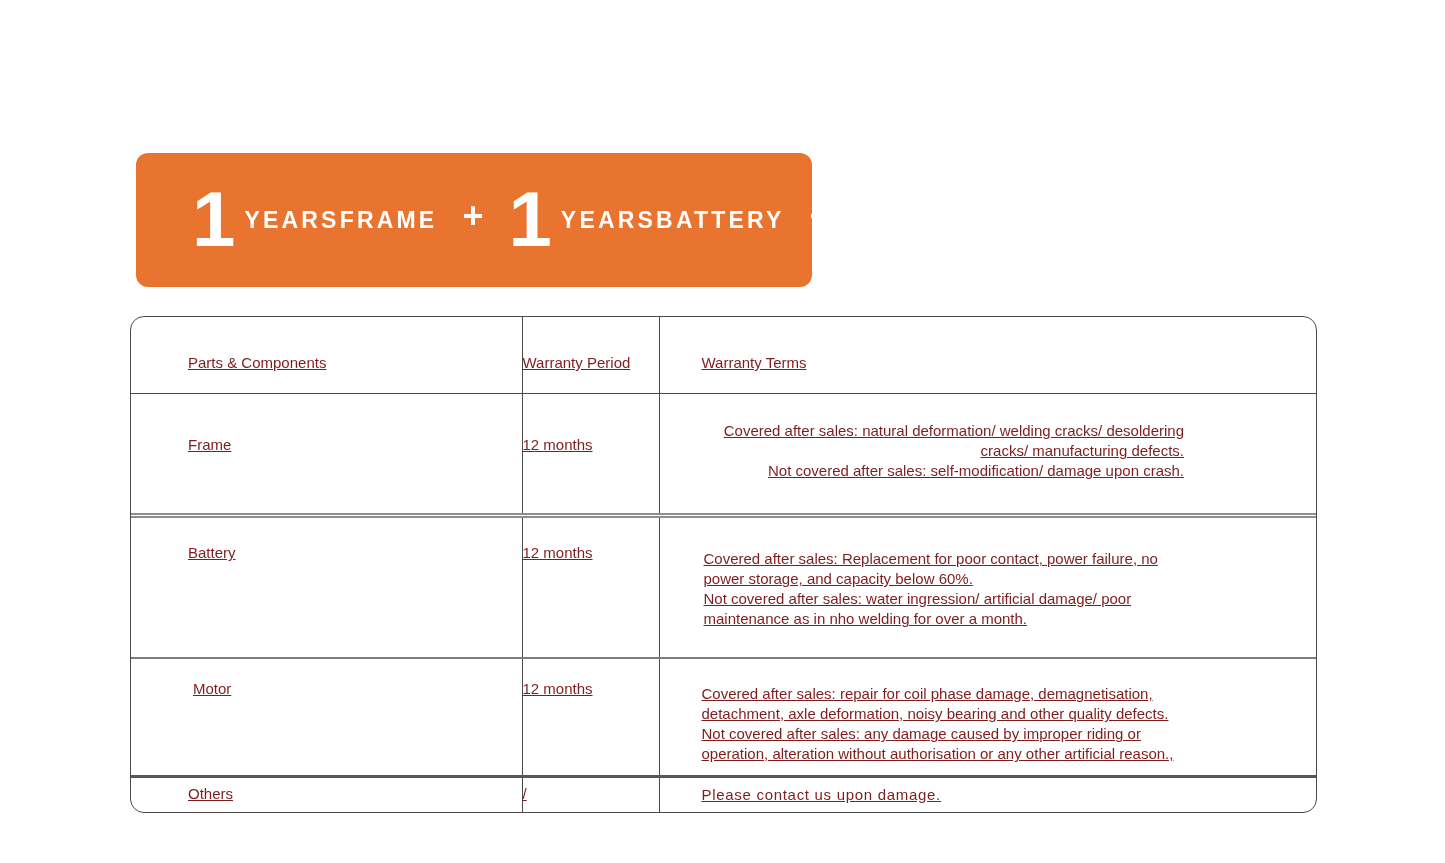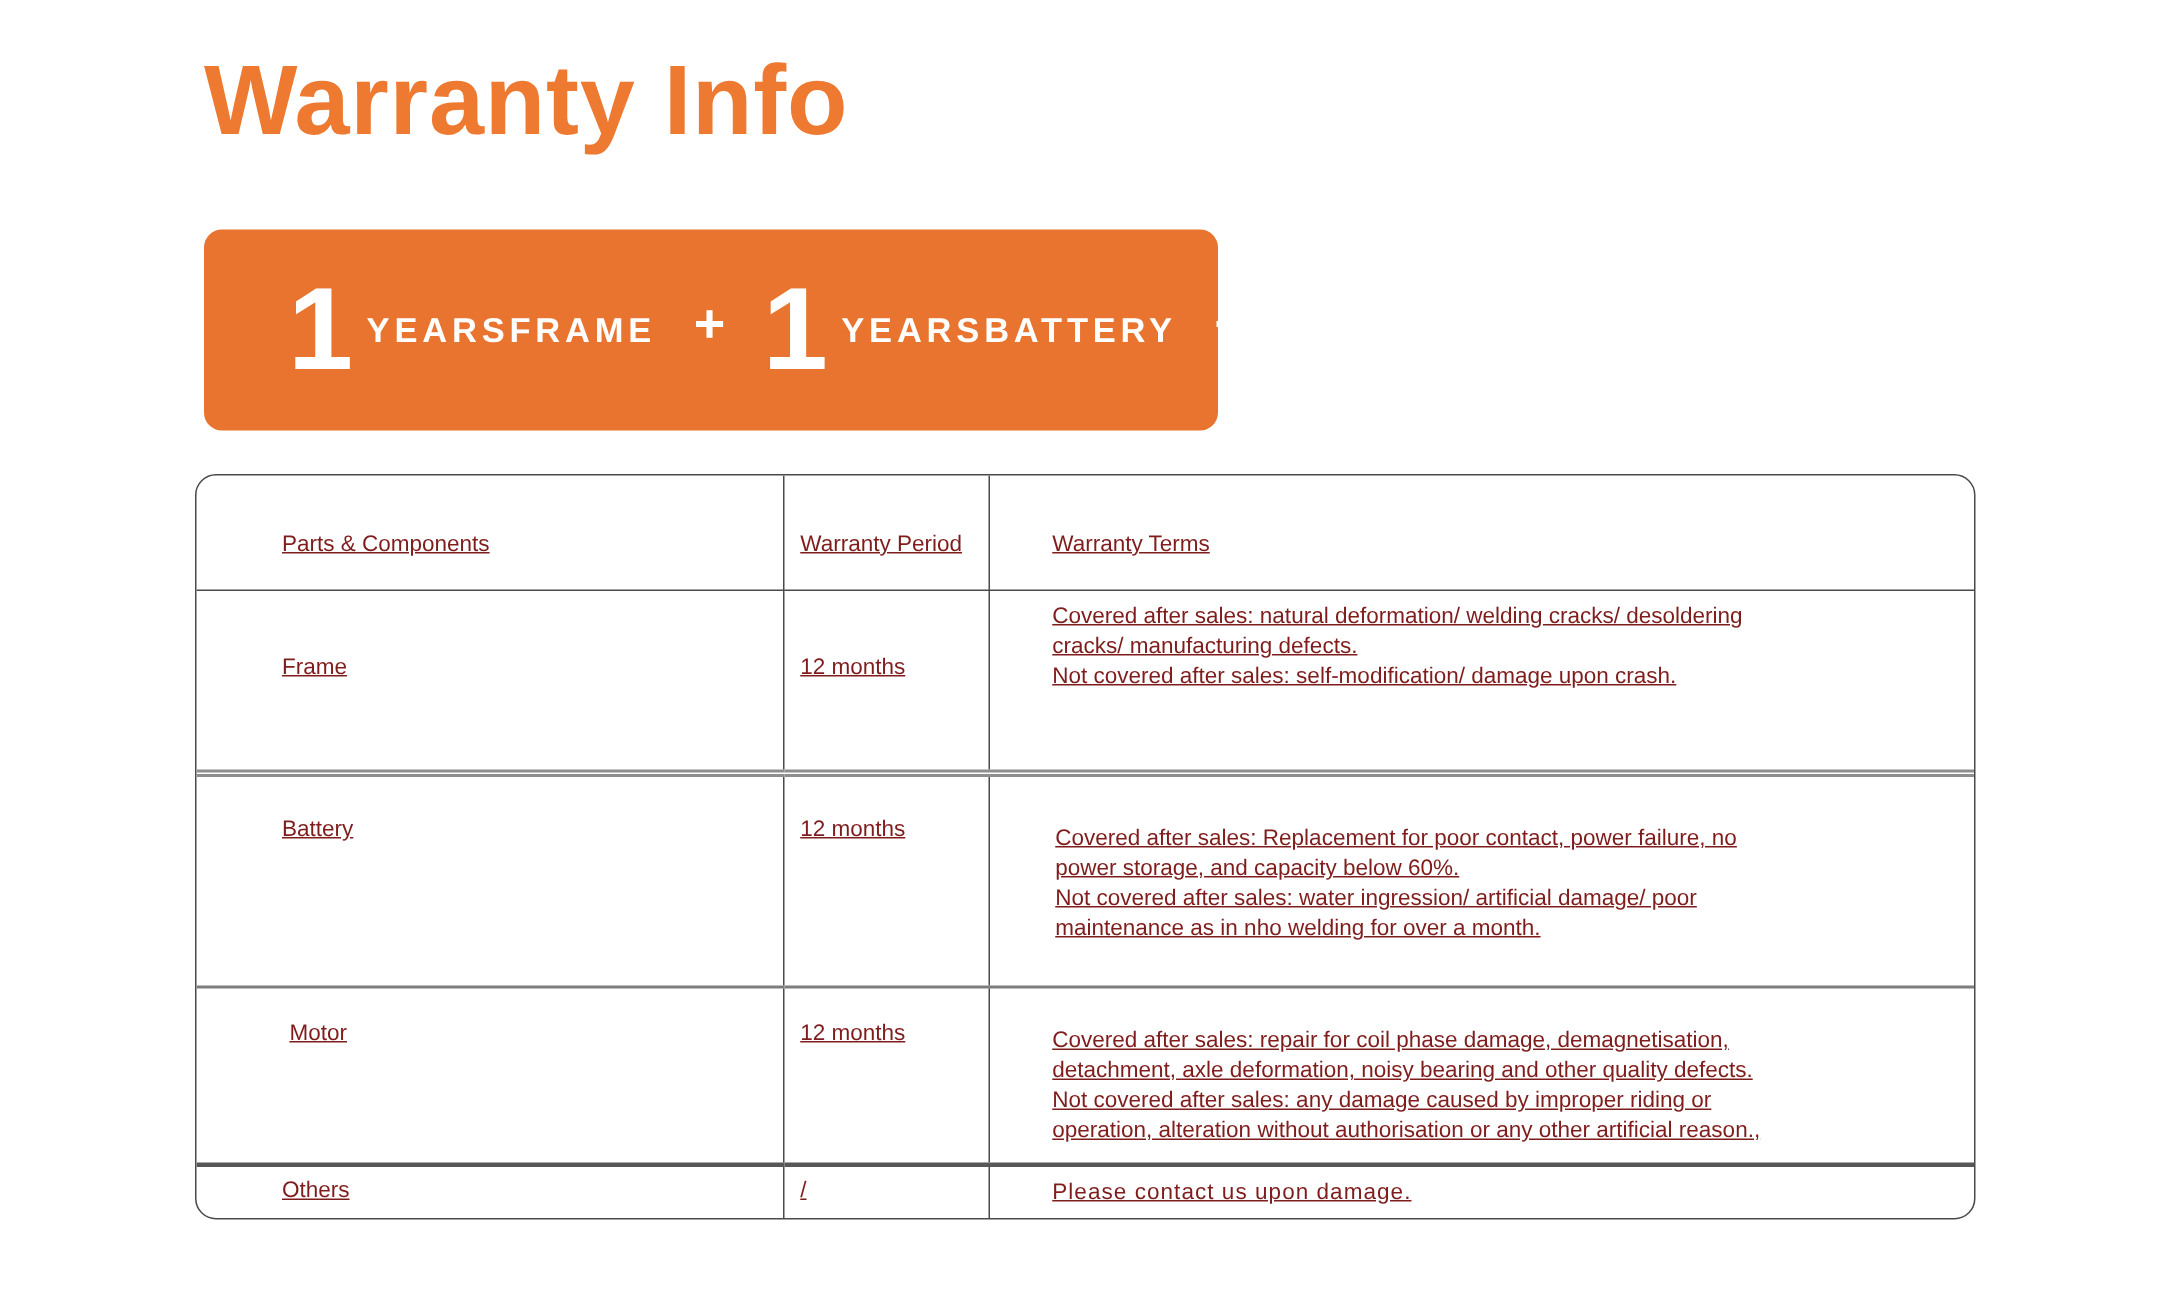--- a/index.html
+++ b/index.html
@@ -87,40 +87,39 @@
   td { vertical-align: top; padding: 0; }
   td.c1, td.c2 { border-right: 1px solid #4a4a4a; }
 
   tr.r-header td { border-bottom: 1px solid #4a4a4a; height: 75px; padding-top: 37px; }
   tr.r-frame  td { border-bottom: 5px double #8e8e8e; height: 119px; }
   tr.r-battery td { border-bottom: 2px solid #7d7d7d; height: 139px; }
   tr.r-motor  td { border-bottom: 3px solid #575757; height: 115px; }
   tr.r-others td { height: 35px; padding-top: 7px; }
 
   .cell-part   { padding-left: 57px; }
-  .cell-period { padding-left: 11px; }
+  .cell-period { }
   .cell-terms  { padding-left: 42px; padding-right: 132px; margin-left: 36px; }
 
   tr.r-frame   .cell-part, tr.r-frame   .cell-period { padding-top: 42px; }
-  tr.r-frame   .cell-terms { padding-top: 7px; }
+  tr.r-frame   .cell-terms { padding-top: 27px; text-align: right; }
   tr.r-battery .cell-part, tr.r-battery .cell-period { padding-top: 26px; }
   tr.r-battery .cell-terms { padding-top: 31px; padding-left: 44px; }
   tr.r-motor   .cell-part, tr.r-motor   .cell-period { padding-top: 21px; }
   tr.r-motor   .cell-terms { padding-top: 25px; }
   tr.r-motor   .cell-part { padding-left: 62px; }
 
   .cell-terms p { margin: 0; line-height: 20px; }
   tr.r-others .cell-terms p { letter-spacing: 0.7px; }
 </style>
 </head>
 <body>
 
 <div class="stage">
 
-  <h1 class="page-title">Warranty Info</h1>
 
   <div class="banner">
     <div class="banner-unit">
       <span class="banner-num">1</span>
       <span class="banner-lines">
         <span>YEARS</span>
         <span>FRAME</span>
       </span>
     </div>
     <span class="banner-plus">+</span>

